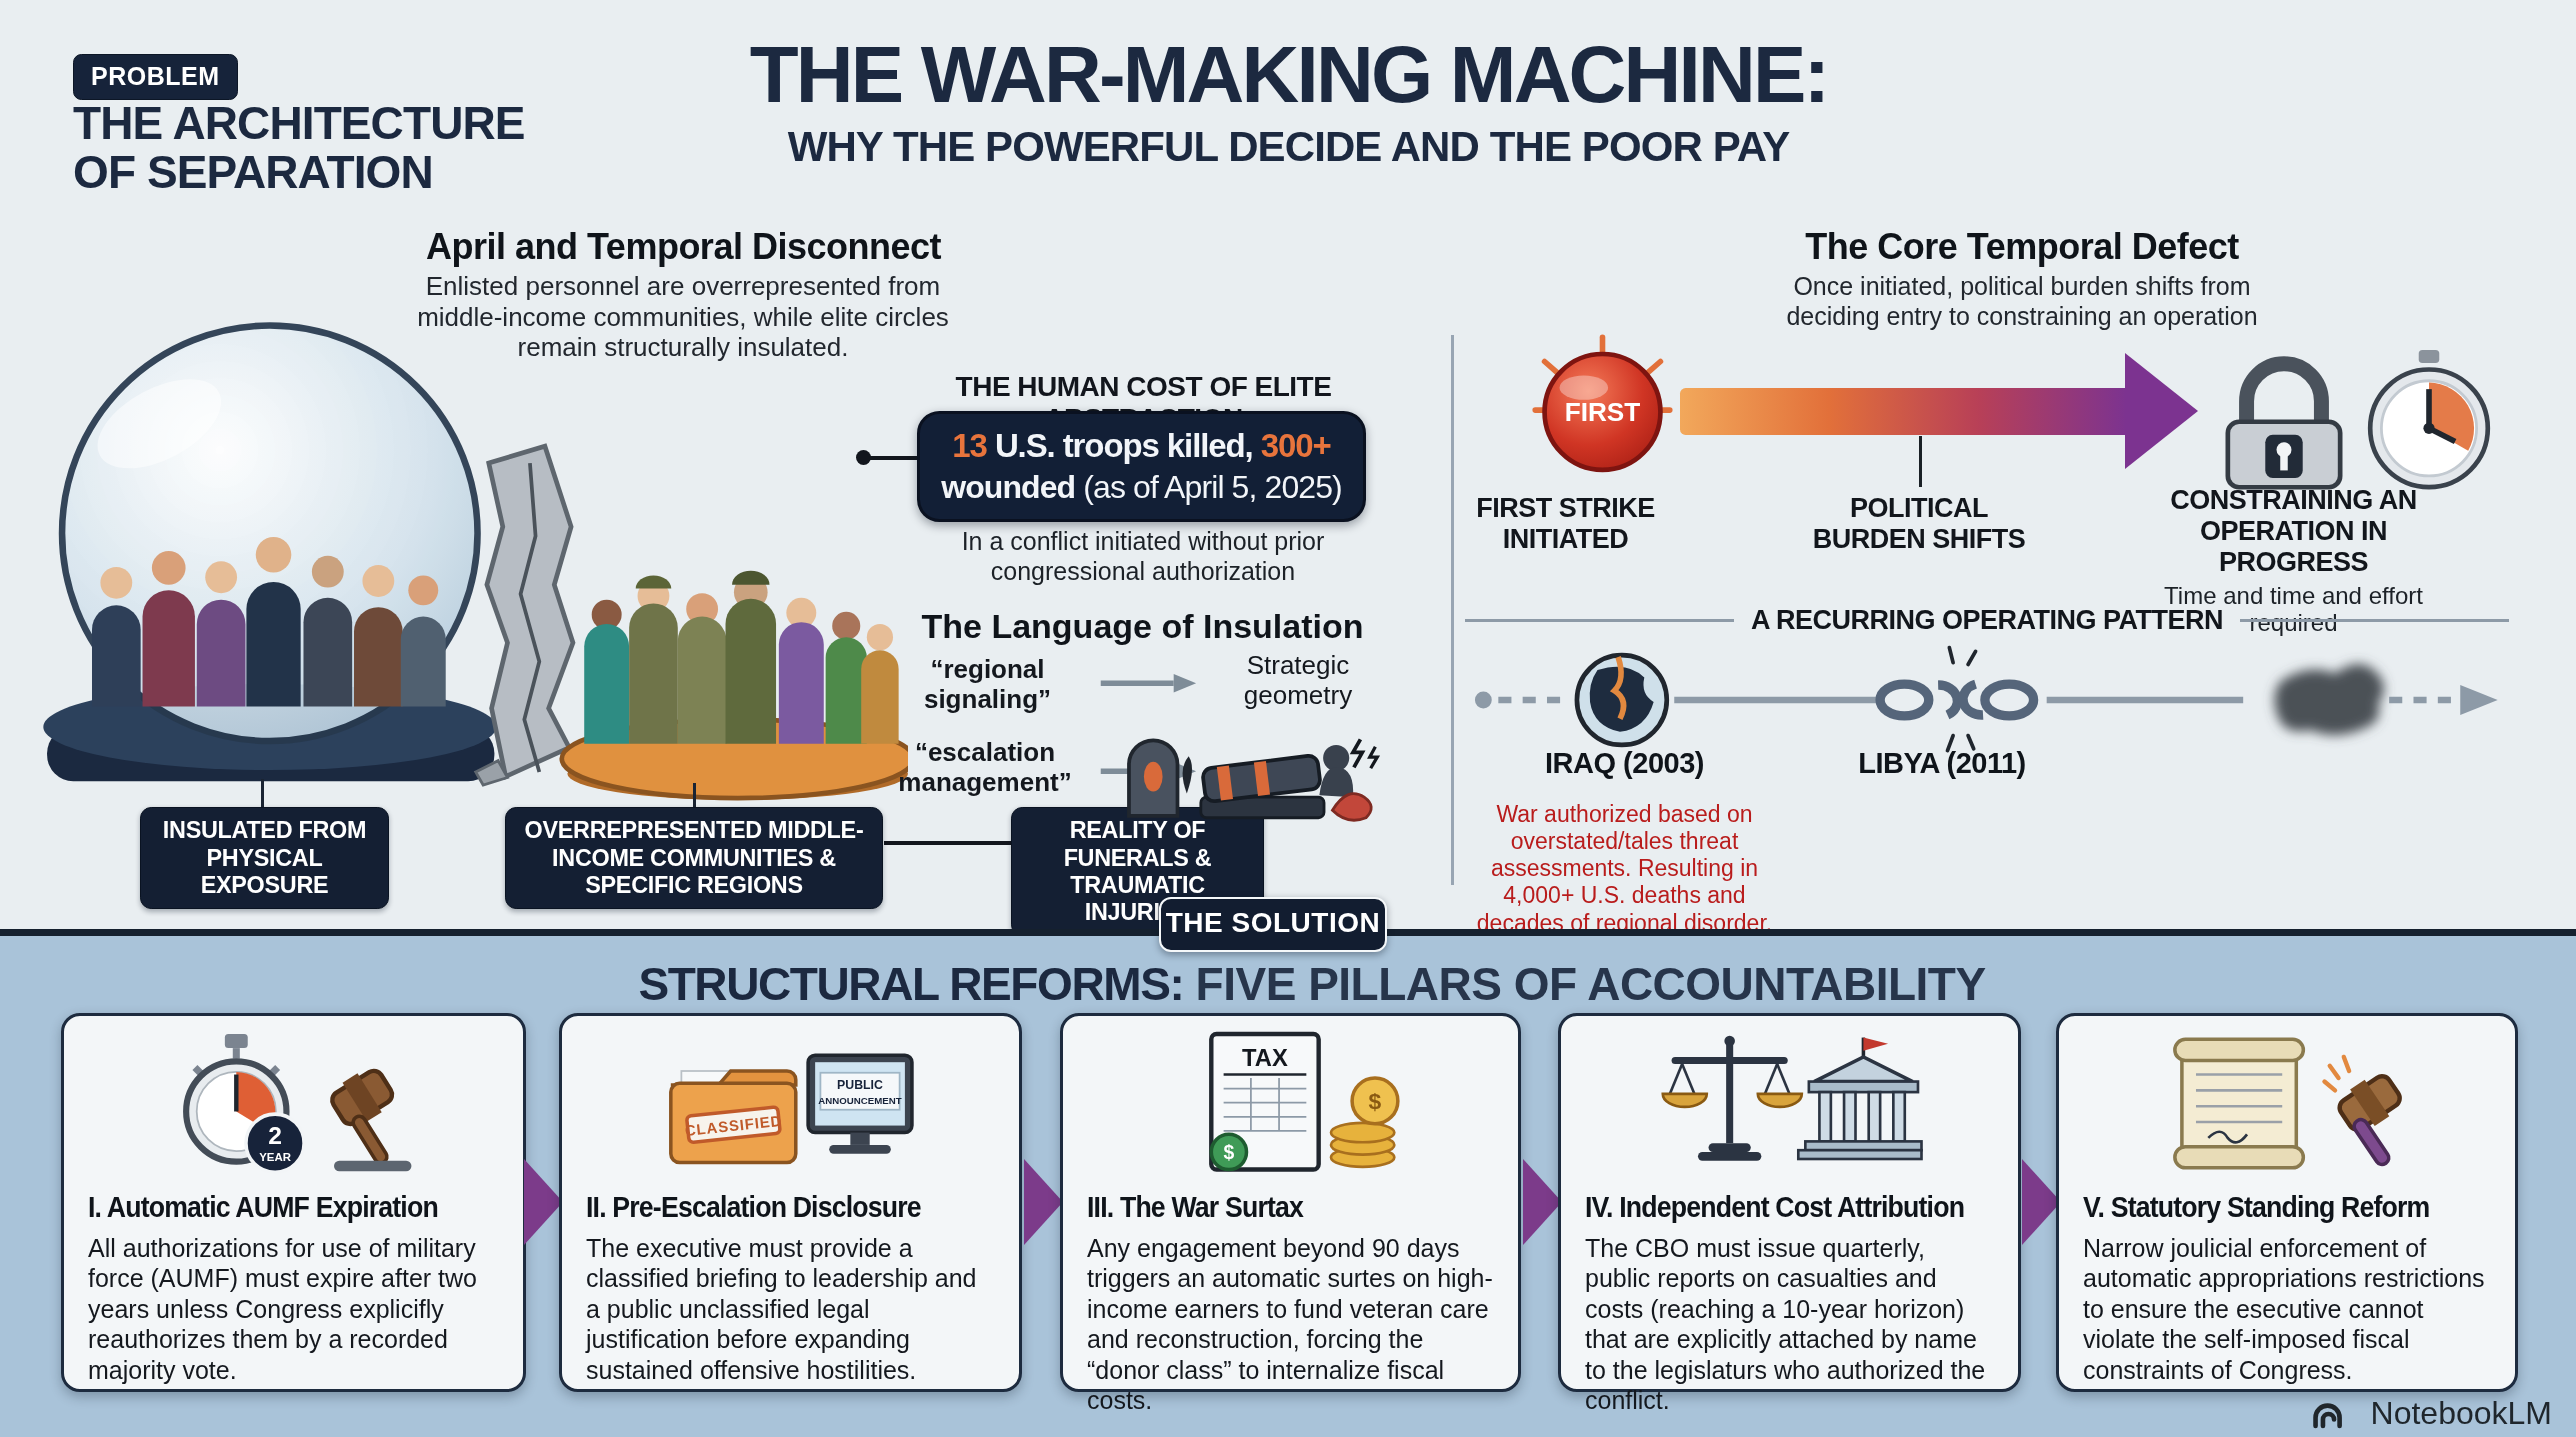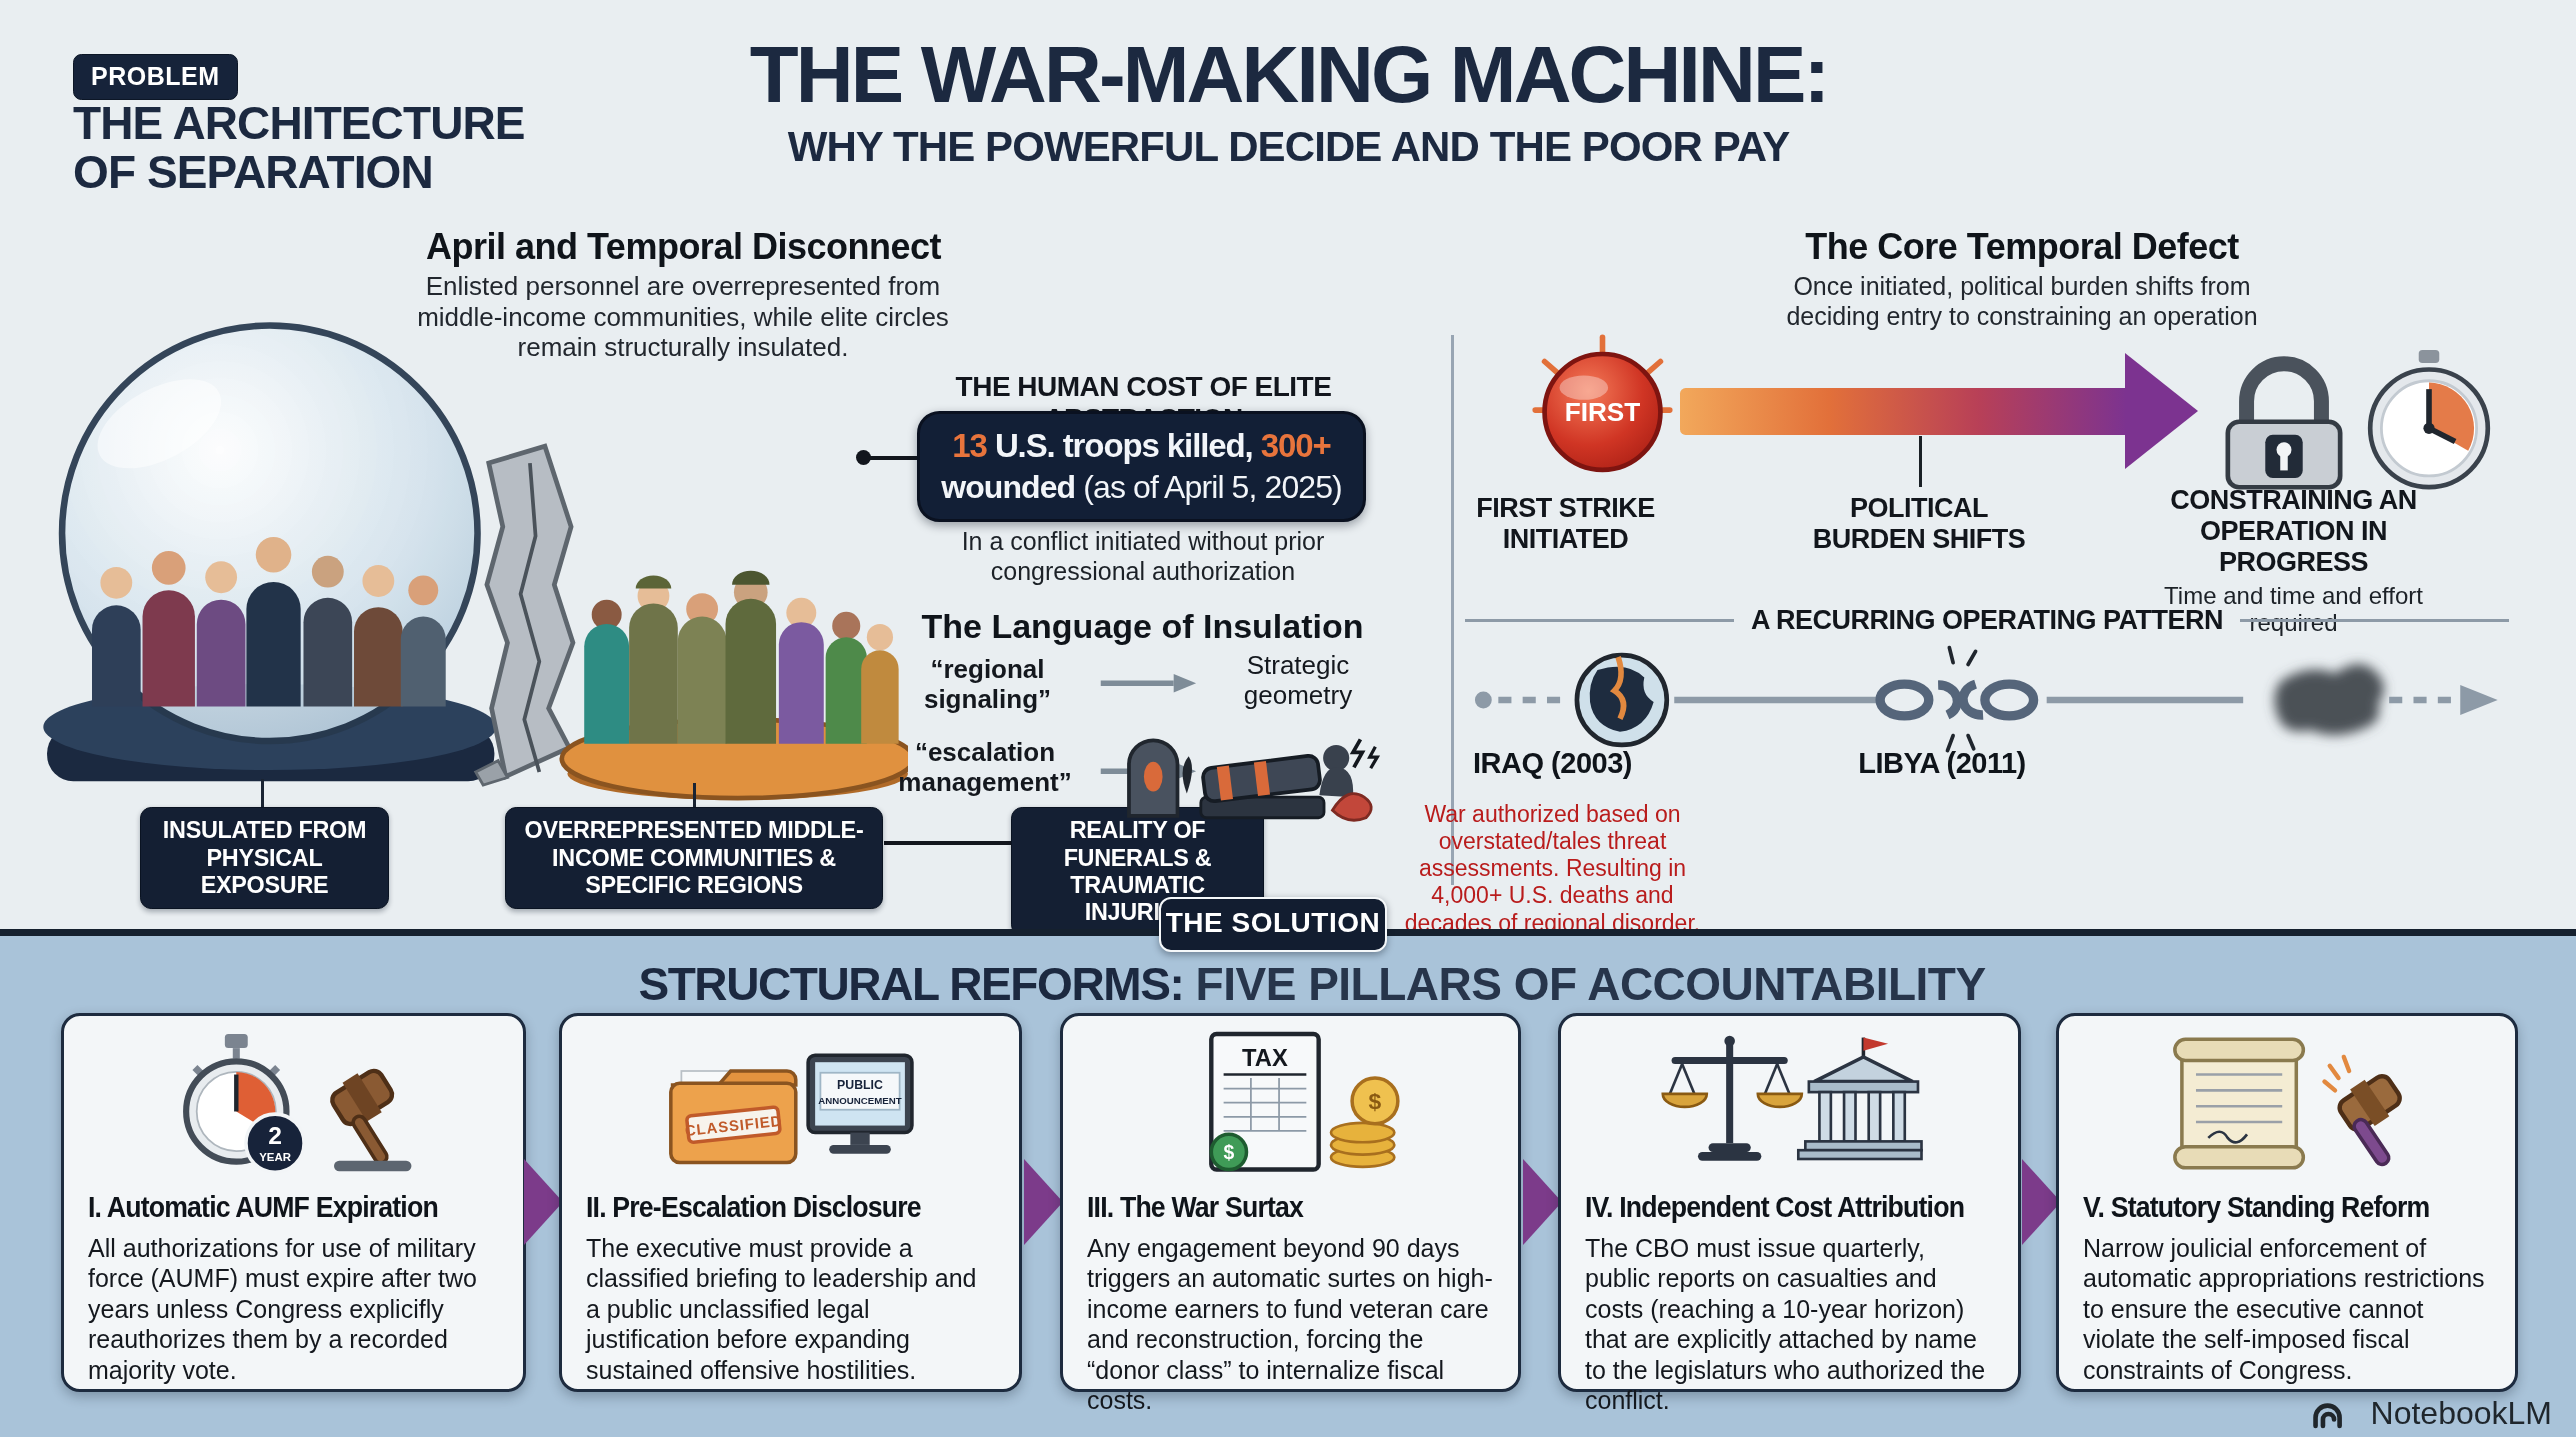--- a/index.html
+++ b/index.html
@@ -307,21 +307,21 @@
         <line x1="528" y1="24" x2="536" y2="10"></line>
         <line x1="512" y1="100" x2="506" y2="116"></line>
         <line x1="528" y1="100" x2="534" y2="114"></line>
     </g>
     <line x1="612" y1="62" x2="822" y2="62" stroke="#8d9aa7" stroke-width="7"></line>
     <path d="M862,42 q30,-20 58,-8 q26,-20 44,-2 q16,16 2,34 q6,18 -14,26 q-30,14 -58,2 q-26,6 -34,-12 q-10,-24 2,-40 z" fill="#4b5157" filter="url(#blur1)"></path>
     <line x1="978" y1="62" x2="1054" y2="62" stroke="#8d9aa7" stroke-width="7" stroke-dasharray="14 12"></line>
     <polygon points="1054,46 1094,62 1054,78" fill="#8d9aa7"></polygon>
   </svg>
 
-  <div class="abs case" style="left:1388px;top:747px;width:329px">
+  <div class="abs case" style="left:1460px;top:747px;width:329px">
     <div class="case-name">IRAQ (2003)</div>
     <div class="case-body">War authorized based on overstated/tales threat assessments. Resulting in 4,000+ U.S. deaths and decades of regional disorder.</div>
   </div>
   <div class="abs case" style="left:1767px;top:747px;width:350px">
     <div class="case-name">LIBYA (2011)</div>
   </div>
 
   <div class="abs band"></div>
   <div class="abs band-rule"></div>
   <div class="abs solution-badge">THE SOLUTION</div>

